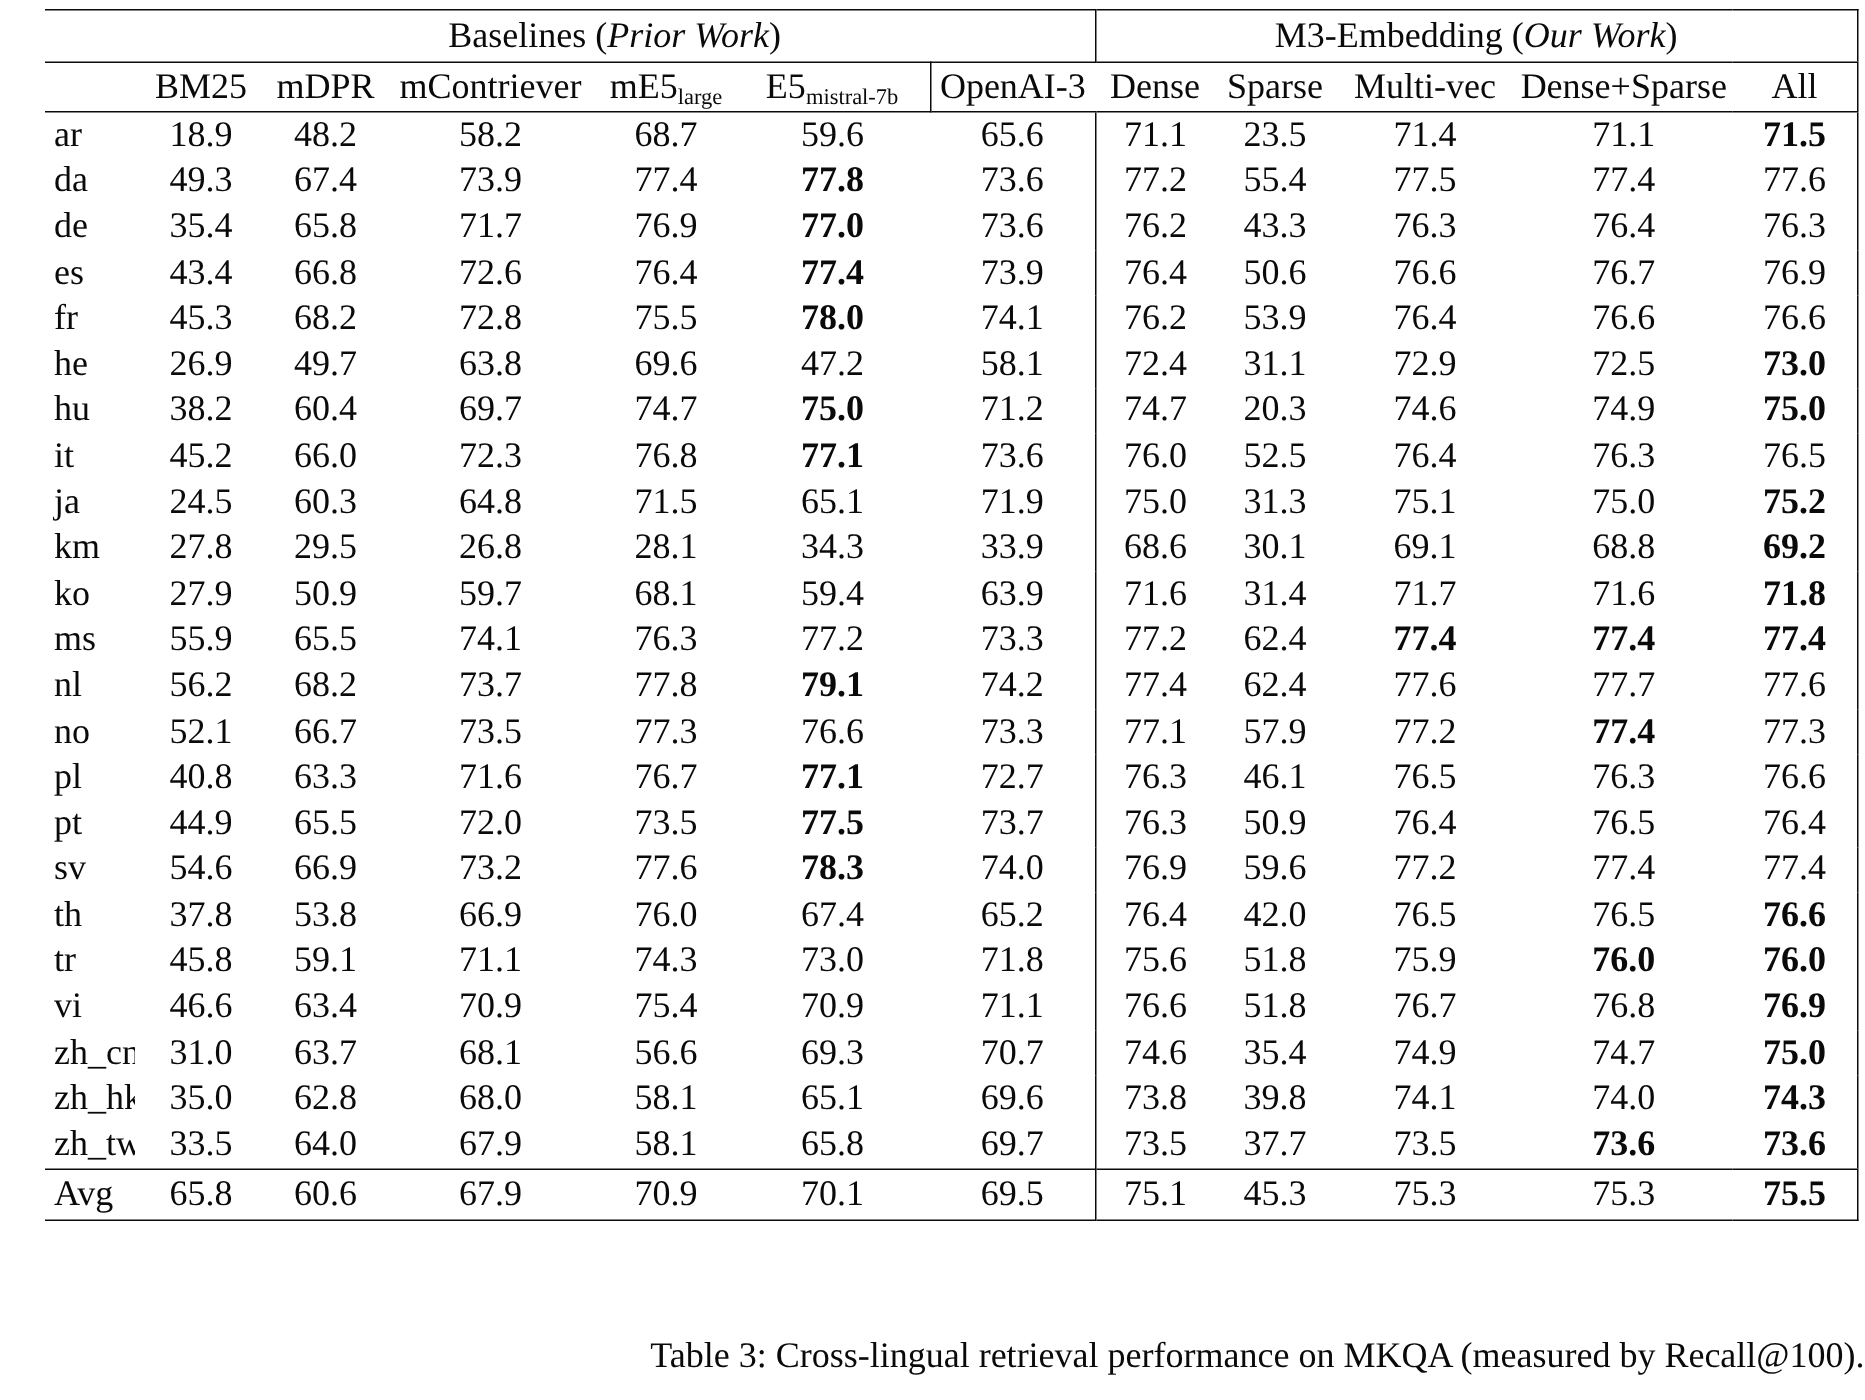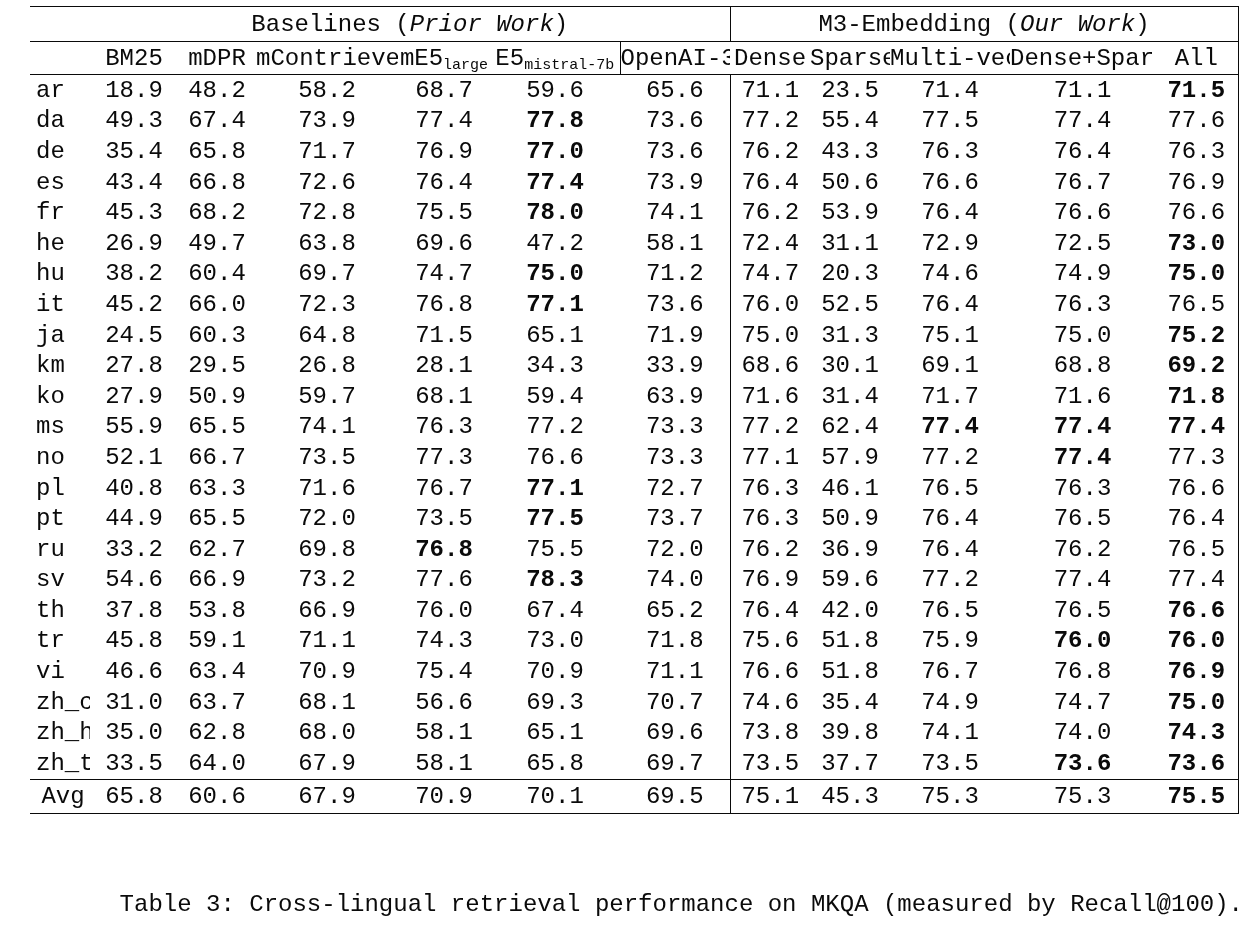--- a/index.html
+++ b/index.html
@@ -1,20 +1,20 @@
 <!DOCTYPE html>
 <html><head>
 <meta charset="utf-8">
 <style>
   html,body{margin:0;padding:0;background:#ffffff;}
   .page{
     position:relative;
     width:1243px;height:933px;
     background:#ffffff;
-    font-family:Liberation Mono, monospace;
+    font-family:Liberation Serif, serif;
     color:#0a0a0a;
     overflow:hidden;
   }
   table.results{
     position:absolute;left:30px;top:6px;
     width:1208px;
     border-collapse:collapse;
     table-layout:fixed;
     border-top:1.5px solid #0a0a0a;
     border-bottom:1.5px solid #0a0a0a;
@@ -26,21 +26,21 @@
     font-weight:normal;
     text-align:center;
     white-space:nowrap;
     overflow:hidden;
   }
   .gh-row th{height:34px;border-bottom:1.5px solid #0a0a0a;font-size:24px;}
   .ch-row th{height:32px;border-bottom:1.5px solid #0a0a0a;font-size:24px;}
   tbody td{height:30.6px;font-size:24px;}
   .stub{text-align:left;padding-left:6px;}
   .sep{border-right:1.5px solid #0a0a0a;}
-  tr.avg td{border-top:1.5px solid #0a0a0a;height:33px;text-align:center;}
+  tr.avg td{border-top:1.5px solid #0a0a0a;height:33px;}
   .b{font-weight:bold;}
   em{font-style:italic;}
   sub{font-size:15px;line-height:0;vertical-align:-4px;}
   .caption{
     position:absolute;left:0;top:891px;width:1243px;
     text-align:right;font-size:24px;color:#0a0a0a;
   }
 </style>
 </head>
 <body>
@@ -246,20 +246,34 @@
           <td>76.3</td>
           <td>77.2</td>
           <td class="sep">73.3</td>
           <td>77.2</td>
           <td>62.4</td>
           <td class="b">77.4</td>
           <td class="b">77.4</td>
           <td class="b">77.4</td>
         </tr>
         <tr>
+          <td class="stub">nl</td>
+          <td>56.2</td>
+          <td>68.2</td>
+          <td>73.7</td>
+          <td>77.8</td>
+          <td class="b">79.1</td>
+          <td class="sep">74.2</td>
+          <td>77.4</td>
+          <td>62.4</td>
+          <td>77.6</td>
+          <td>77.7</td>
+          <td>77.6</td>
+        </tr>
+        <tr>
           <td class="stub">no</td>
           <td>52.1</td>
           <td>66.7</td>
           <td>73.5</td>
           <td>77.3</td>
           <td>76.6</td>
           <td class="sep">73.3</td>
           <td>77.1</td>
           <td>57.9</td>
           <td>77.2</td>
@@ -286,34 +300,20 @@
           <td>65.5</td>
           <td>72.0</td>
           <td>73.5</td>
           <td class="b">77.5</td>
           <td class="sep">73.7</td>
           <td>76.3</td>
           <td>50.9</td>
           <td>76.4</td>
           <td>76.5</td>
           <td>76.4</td>
-        </tr>
-        <tr>
-          <td class="stub">ru</td>
-          <td>33.2</td>
-          <td>62.7</td>
-          <td>69.8</td>
-          <td class="b">76.8</td>
-          <td>75.5</td>
-          <td class="sep">72.0</td>
-          <td>76.2</td>
-          <td>36.9</td>
-          <td>76.4</td>
-          <td>76.2</td>
-          <td>76.5</td>
         </tr>
         <tr>
           <td class="stub">sv</td>
           <td>54.6</td>
           <td>66.9</td>
           <td>73.2</td>
           <td>77.6</td>
           <td class="b">78.3</td>
           <td class="sep">74.0</td>
           <td>76.9</td>

